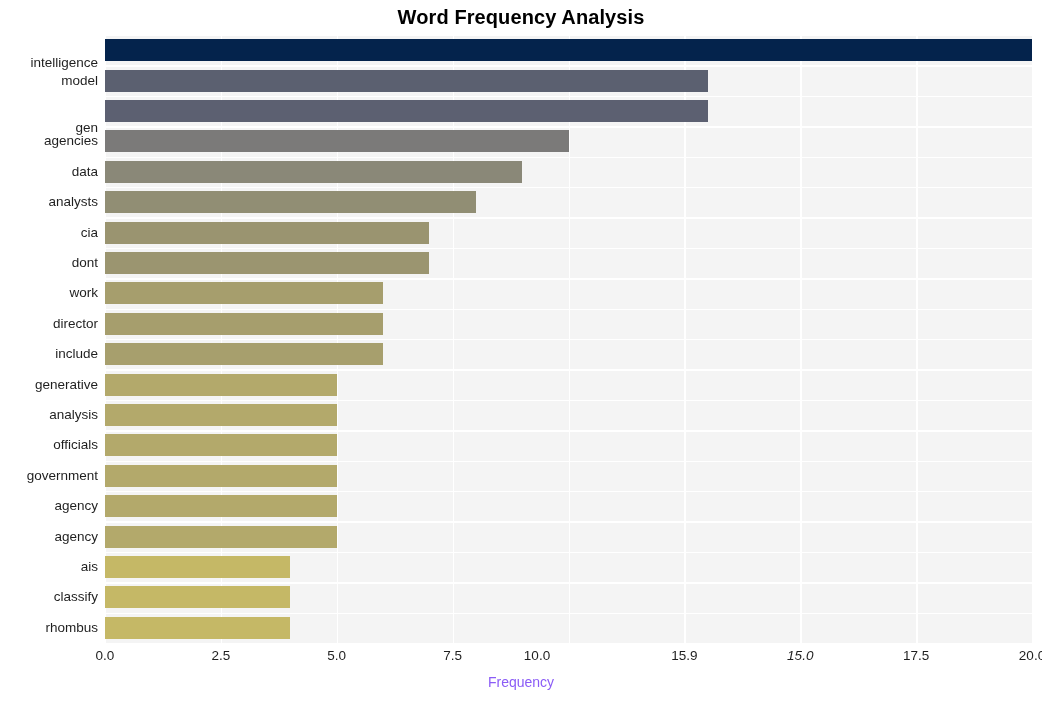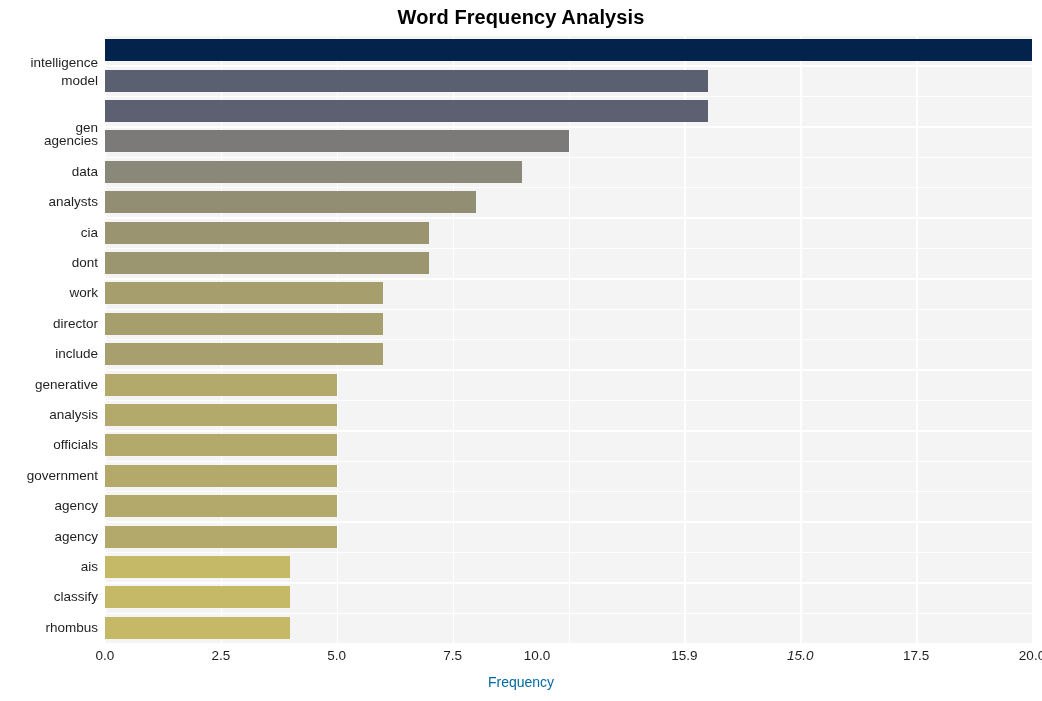--- a/index.html
+++ b/index.html
@@ -91,21 +91,21 @@
     color: #1f1f1f;
     white-space: nowrap;
   }
   #x-axis-title {
     position: absolute;
     left: 0;
     top: 674px;
     width: 1042px;
     text-align: center;
     font-size: 14px;
-    color: #0369a1;
+    color: #8b5cf6;
   }
 </style>
 </head>
 <body>
 
 <div id="figure">
 
   <div id="chart-title">Word Frequency Analysis</div>
 
   <div id="plot-area">

